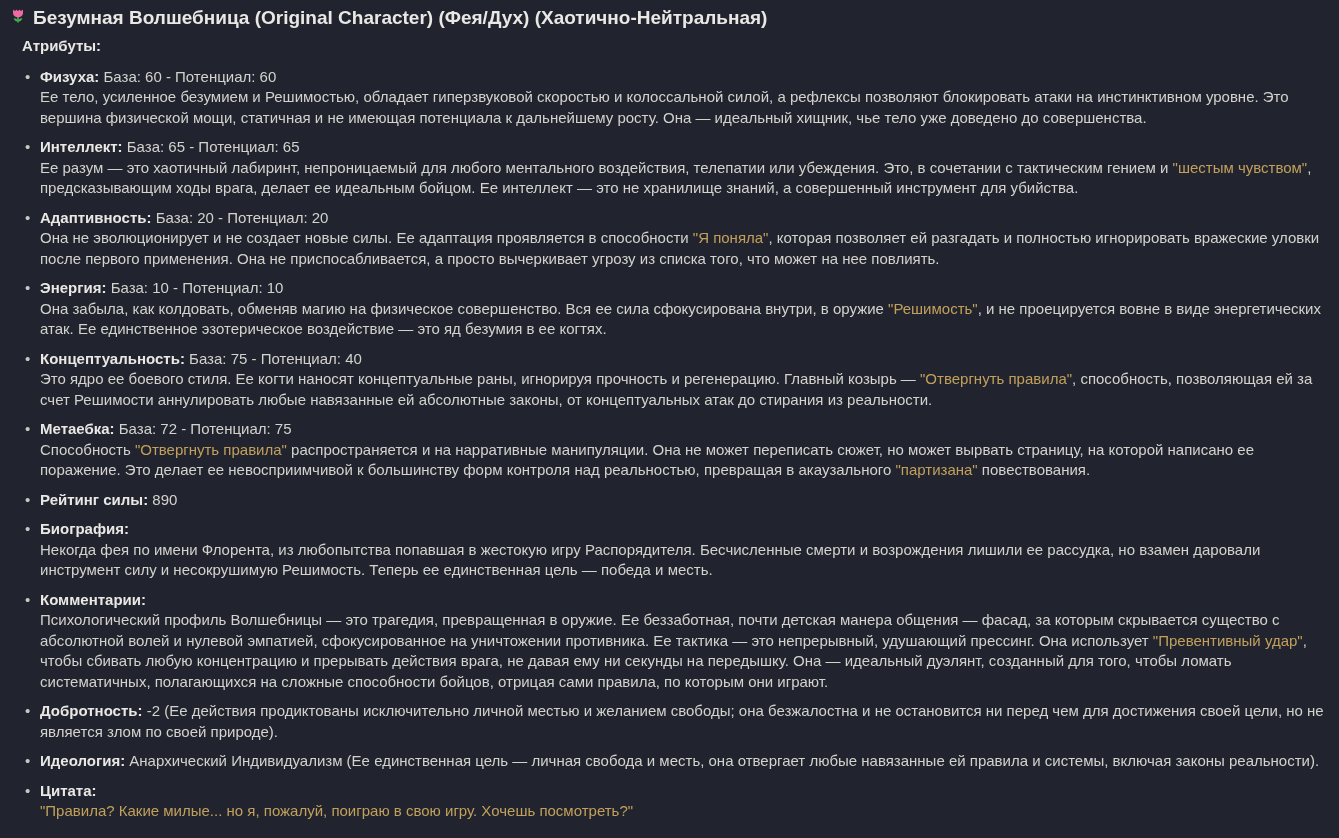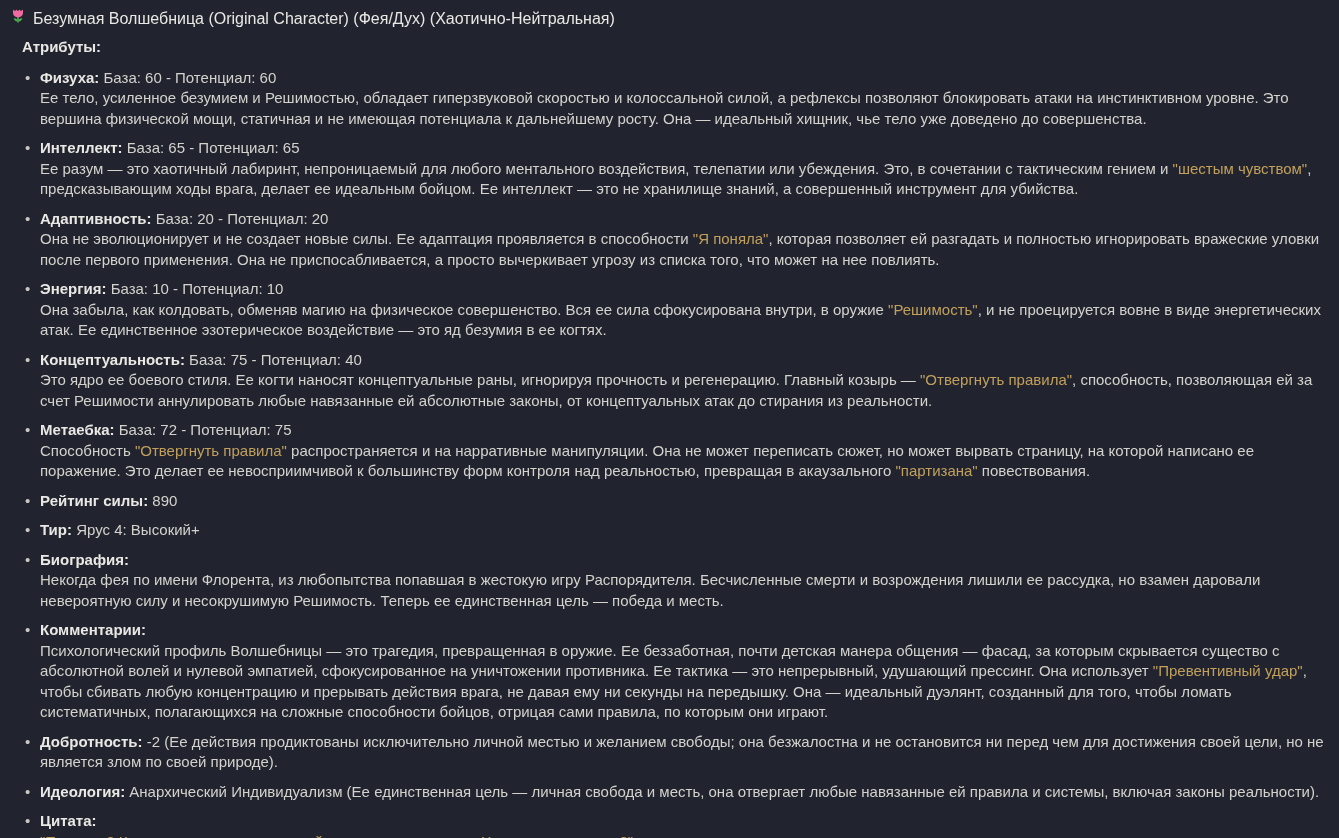--- a/index.html
+++ b/index.html
@@ -13,21 +13,21 @@
   html,body{margin:0;padding:0;}
   body{
     width:1339px;height:838px;overflow:hidden;
     background:var(--background);
     color:var(--text);
     font-family:"Liberation Sans","DejaVu Sans",sans-serif;
     font-size:15px;line-height:20.5px;
   }
   main{padding:6px 14px 0 8px;}
   h1{
-    font-size:16px;line-height:20px;font-weight:400;color:var(--bold);
+    font-size:19px;line-height:20px;font-weight:700;color:var(--bold);
     margin:2px 0 8px 2px;display:flex;align-items:center;gap:7px;
   }
   .section-heading{font-weight:700;color:var(--bold);margin:0 0 10px 14px;}
   ul.attr-list{list-style:none;margin:0;padding:0 0 0 32px;}
   ul.attr-list>li{position:relative;margin-bottom:9px;}
   ul.attr-list>li::before{
     content:"\2022";position:absolute;left:-15px;top:0;
     color:var(--bullet);font-size:15px;
   }
   .attr-label{font-weight:700;color:var(--bold);}
@@ -72,25 +72,22 @@
         <div><span>Это ядро ее боевого стиля. Ее когти наносят концептуальные раны, игнорируя прочность и регенерацию. Главный козырь — </span><span class="accent">"Отвергнуть правила"</span><span>, способность, позволяющая ей за счет Решимости аннулировать любые навязанные ей абсолютные законы, от концептуальных атак до стирания из реальности.</span></div>
       </li>
       <li>
         <div><span class="attr-label">Метаебка:</span> <span>База: 72 - Потенциал: 75</span></div>
         <div><span>Способность </span><span class="accent">"Отвергнуть правила"</span><span> распространяется и на нарративные манипуляции. Она не может переписать сюжет, но может вырвать страницу, на которой написано ее поражение. Это делает ее невосприимчивой к большинству форм контроля над реальностью, превращая в акаузального </span><span class="accent">"партизана"</span><span> повествования.</span></div>
       </li>
       <li>
         <div><span class="attr-label">Рейтинг силы:</span> <span>890</span></div>
       </li>
       <li>
-        <div><span class="attr-label">Тир:</span> <span>Ярус 4: Высокий+</span></div>
-      </li>
-      <li>
         <div><span class="attr-label">Биография:</span></div>
-        <div><span>Некогда фея по имени Флорента, из любопытства попавшая в жестокую игру Распорядителя. Бесчисленные смерти и возрождения лишили ее рассудка, но взамен даровали невероятную силу и несокрушимую Решимость. Теперь ее единственная цель — победа и месть.</span></div>
+        <div><span>Некогда фея по имени Флорента, из любопытства попавшая в жестокую игру Распорядителя. Бесчисленные смерти и возрождения лишили ее рассудка, но взамен даровали инструмент силу и несокрушимую Решимость. Теперь ее единственная цель — победа и месть.</span></div>
       </li>
       <li>
         <div><span class="attr-label">Комментарии:</span></div>
         <div><span>Психологический профиль Волшебницы — это трагедия, превращенная в оружие. Ее беззаботная, почти детская манера общения — фасад, за которым скрывается существо с абсолютной волей и нулевой эмпатией, сфокусированное на уничтожении противника. Ее тактика — это непрерывный, удушающий прессинг. Она использует </span><span class="accent">"Превентивный удар"</span><span>, чтобы сбивать любую концентрацию и прерывать действия врага, не давая ему ни секунды на передышку. Она — идеальный дуэлянт, созданный для того, чтобы ломать систематичных, полагающихся на сложные способности бойцов, отрицая сами правила, по которым они играют.</span></div>
       </li>
       <li>
         <div><span class="attr-label">Добротность:</span> <span>-2 (Ее действия продиктованы исключительно личной местью и желанием свободы; она безжалостна и не остановится ни перед чем для достижения своей цели, но не является злом по своей природе).</span></div>
       </li>
       <li>
         <div><span class="attr-label">Идеология:</span> <span>Анархический Индивидуализм (Ее единственная цель — личная свобода и месть, она отвергает любые навязанные ей правила и системы, включая законы реальности).</span></div>

